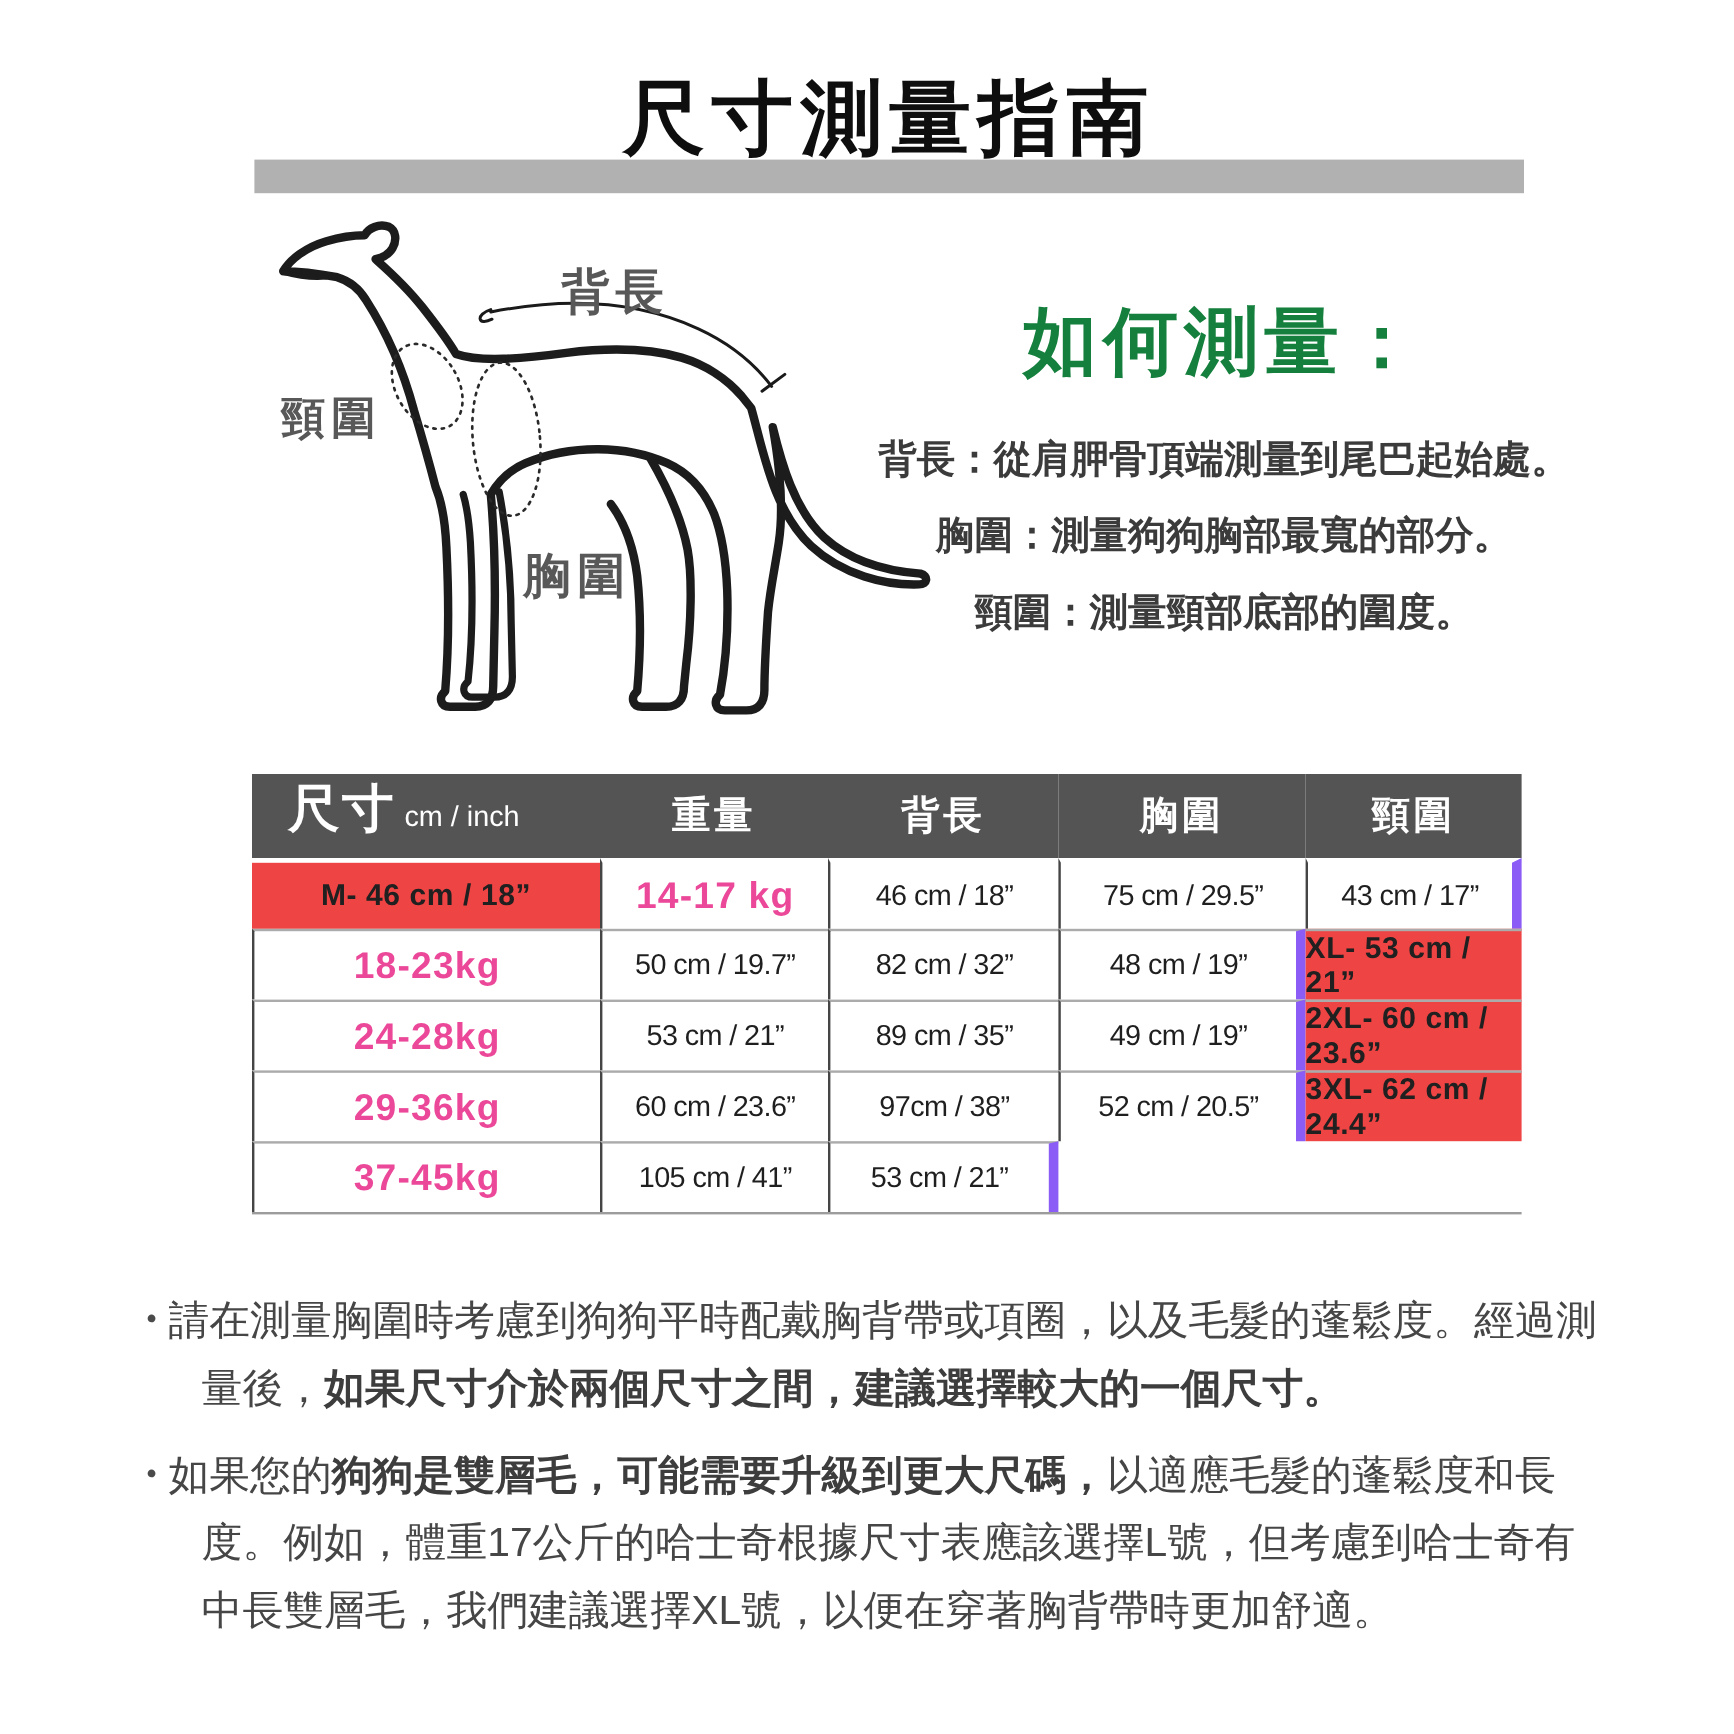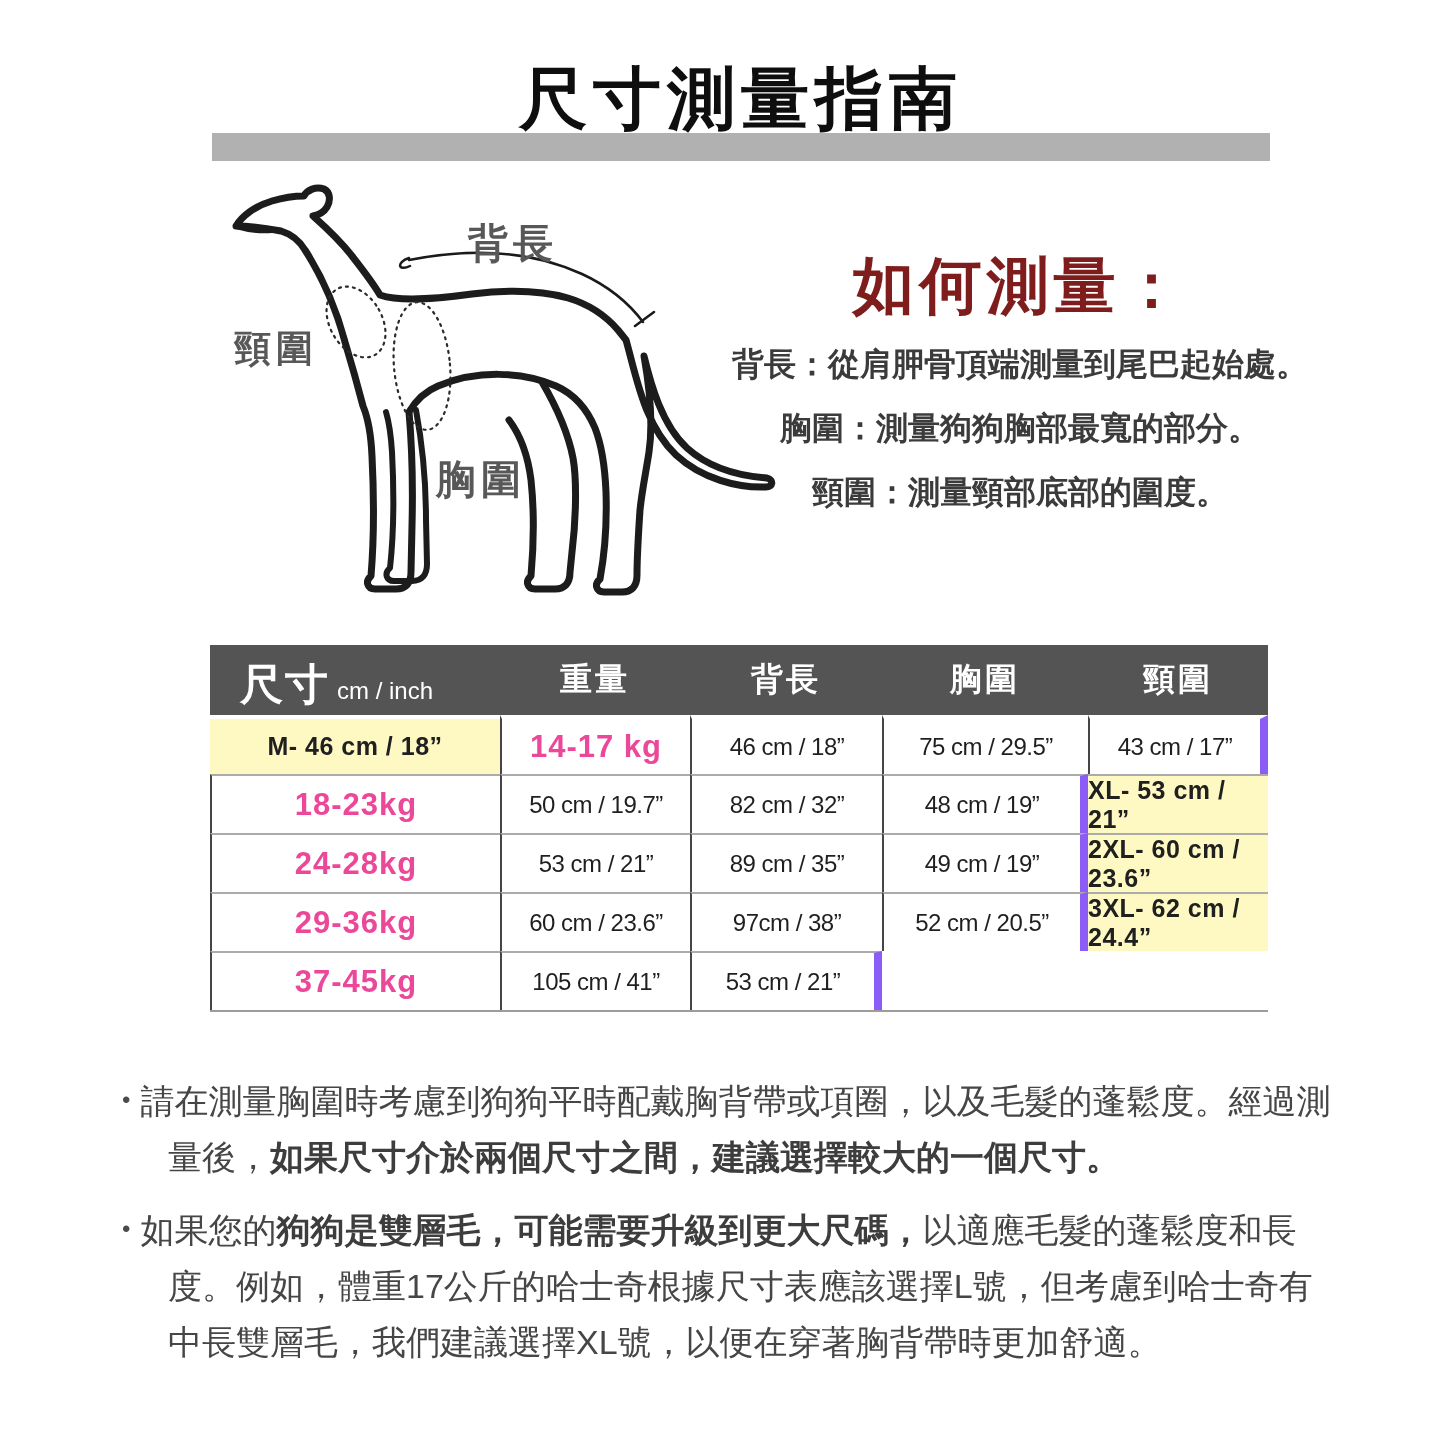--- a/index.html
+++ b/index.html
@@ -23,43 +23,43 @@
   .dog-wrap svg { position:absolute; left:0; top:0; }
   .dog-label { position:absolute; font-weight:bold; color:#585858; letter-spacing:5px; white-space:nowrap; }
   .lbl-back  { left:258px; top:36px;  font-size:40px; }
   .lbl-neck  { left:24px;  top:144px; font-size:37px; }
   .lbl-chest { left:226px; top:272px; font-size:40px; }
 
   
   .howto { position:absolute; left:700px; top:246px; width:640px; text-align:center; }
   .howto-heading {
     font-family:"Liberation Serif", serif; font-weight:bold; font-size:62px;
-    letter-spacing:5px; color:#7f1d1d; line-height:80px; margin-bottom:6px;
+    letter-spacing:5px; color:#15803d; line-height:80px; margin-bottom:24px;
   }
   .howto-line { font-size:32px; line-height:64px; color:#3b3b3b; font-weight:600; white-space:nowrap; }
   .howto-line .pfx { font-weight:800; }
 
   
   .size-table {
     position:absolute; left:210px; top:645px; width:1058px;
     display:grid; grid-template-columns:290px 190px 192px 206px 180px;
     grid-template-rows:70px 59px 59px 59px 59px 59px;
     border-bottom:2px solid #9c9c9c;
   }
   .hcell { background:#545454; color:#ffffff; display:flex; align-items:center; justify-content:center; }
-  .hcell.h-size { justify-content:flex-start; padding-left:30px; align-items:baseline; padding-top:10px; }
+  .hcell.h-size { justify-content:flex-start; padding-left:30px; align-items:baseline; }
   .h-size-big { font-size:43px; font-weight:700; letter-spacing:2px; line-height:58px; }
   .h-size-unit { font-size:24px; font-weight:400; margin-left:7px; }
   .hcell .h-txt { font-size:32px; font-weight:700; letter-spacing:3px; }
   .bcell {
     background:#ffffff; display:flex; align-items:center; justify-content:center;
     border-top:2px solid #ababab; background-clip:padding-box;
   }
   .r0 { border-top:4px solid #ffffff; }
-  .c-size { background:#fef9c3; font-weight:bold; font-size:25px; color:#202020; letter-spacing:0.5px; }
+  .c-size { background:#ef4444; font-weight:bold; font-size:25px; color:#202020; letter-spacing:0.5px; }
   .c-weight { font-weight:bold; font-size:31px; color:#ec4899; letter-spacing:1px; }
   .c-data { font-size:24px; color:#1f1f1f; letter-spacing:-0.5px; }
   .vline { border-left:2px solid #454545; }
   .rline { border-right:8px solid #8b5cf6; }
 
   
   .notes { position:absolute; left:122px; top:1072px; width:1224px; color:#464646; }
   .note { font-size:34px; line-height:56px; padding-left:46px; text-indent:-46px; font-weight:500; }
   .note + .note { margin-top:16px; }
   .note .bullet { font-size:24px; margin-right:10px; vertical-align:5px; color:#4a4a4a; }

